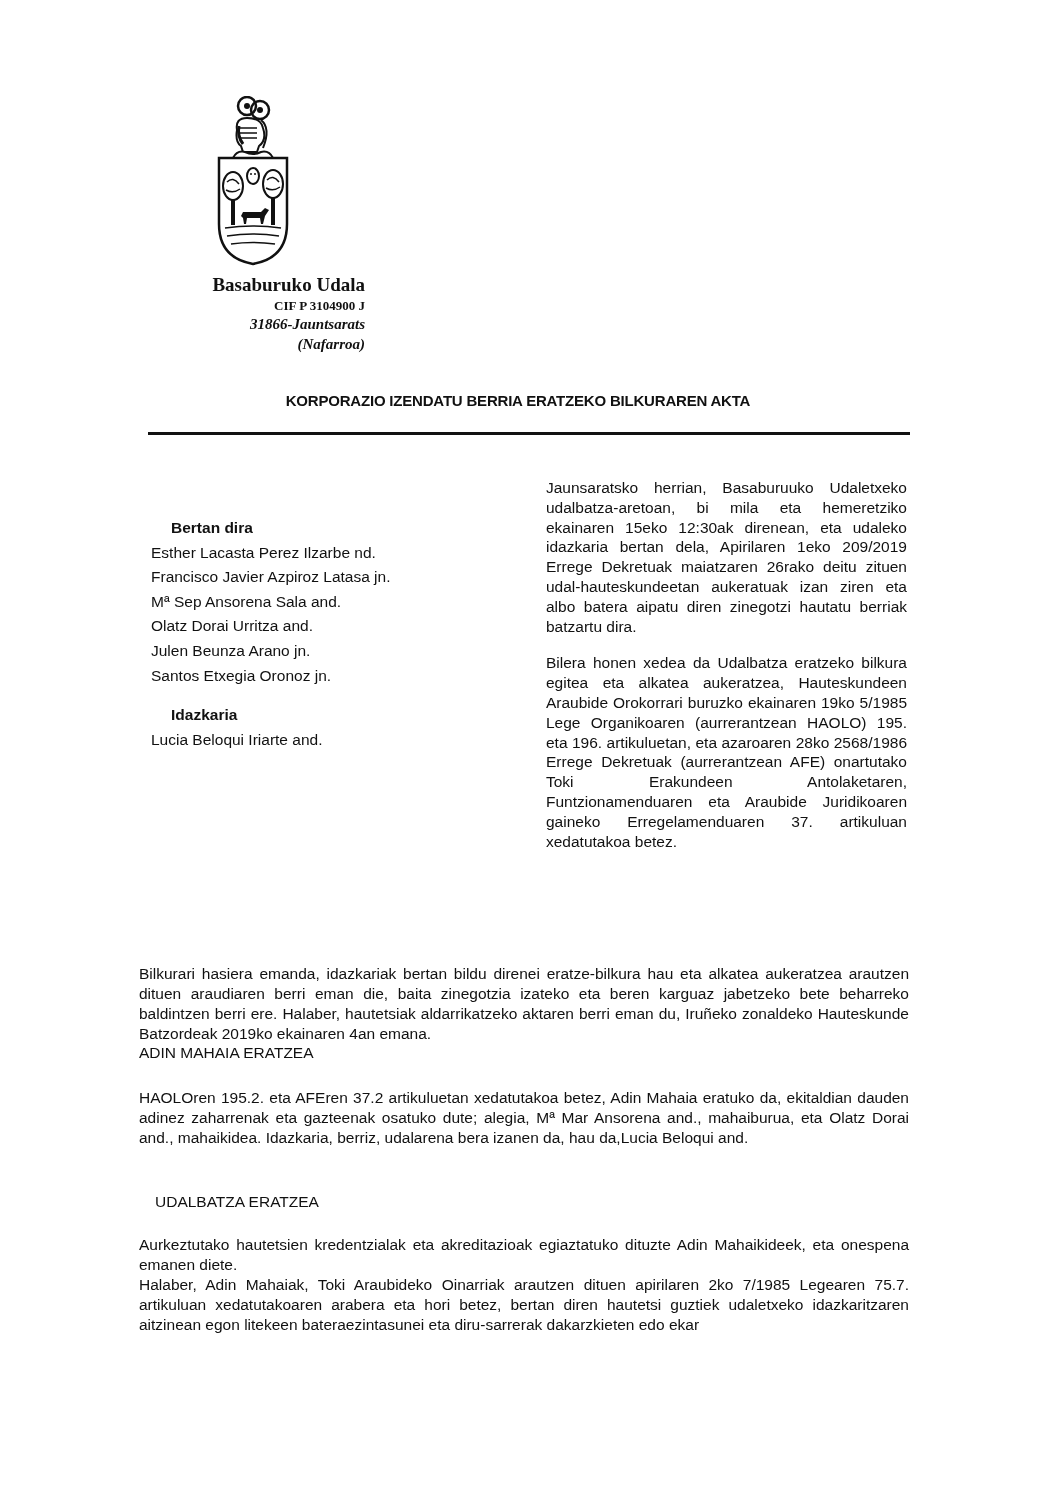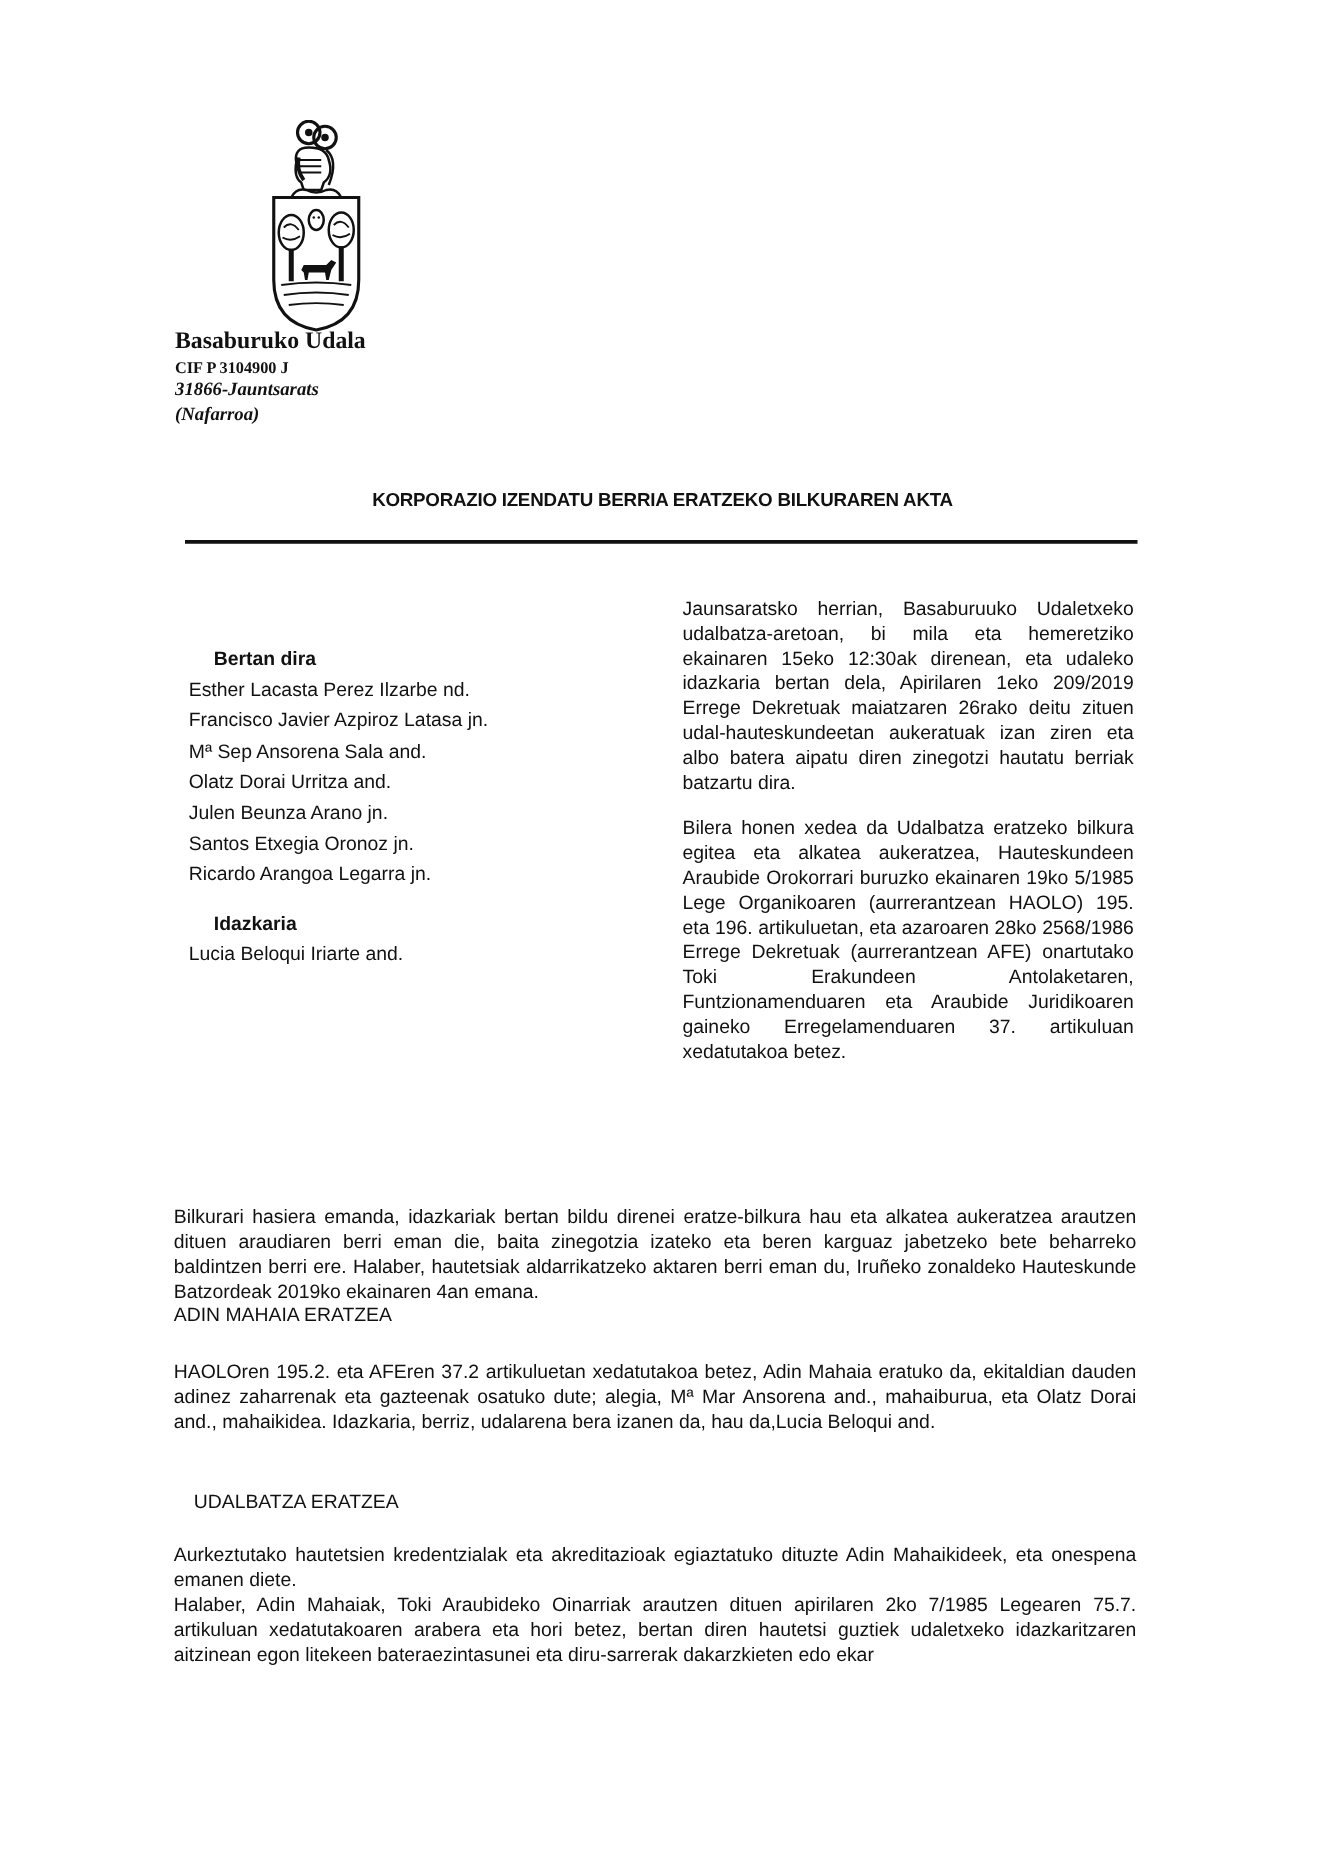--- a/index.html
+++ b/index.html
@@ -1,26 +1,26 @@
 <!DOCTYPE html>
 <html><head>
 <meta charset="utf-8">
 <style>
   html, body { margin: 0; padding: 0; background: #ffffff; }
   body { width: 1058px; height: 1497px; position: relative; overflow: hidden; color: #111; font-family: "Liberation Sans", sans-serif; }
   .page { position: absolute; left: 0; top: 0; width: 1058px; height: 1497px; }
 
   .crest { position: absolute; left: 213px; top: 96px; width: 80px; height: 170px; }
-  .org { position: absolute; left: 140px; top: 261px; width: 225px; text-align: left; font-family: "Liberation Serif", serif; }
+  .org { position: absolute; left: 140px; top: 273px; width: 225px; text-align: right; font-family: "Liberation Serif", serif; }
   .org-name { font-size: 19px; font-weight: bold; line-height: 24px; }
   .org-cif { font-size: 13px; font-weight: bold; line-height: 17px; }
   .org-city { font-size: 15px; font-weight: bold; font-style: italic; line-height: 20px; }
   .org-region { font-size: 15px; font-weight: bold; font-style: italic; line-height: 20px; font-family: Liberation Serif, serif; }
 
-  .doc-title { position: absolute; left: 140px; top: 392px; width: 780px; text-align: center; font-size: 15px; font-weight: bold; letter-spacing: -0.2px; }
+  .doc-title { position: absolute; left: 128px; top: 392px; width: 780px; text-align: center; font-size: 15px; font-weight: bold; letter-spacing: -0.2px; }
   .title-rule { position: absolute; left: 148px; top: 432px; width: 762px; height: 3px; background: #111; }
 
   .attendees { position: absolute; left: 151px; top: 516px; width: 330px; font-size: 15.5px; line-height: 24.6px; }
   .attendees .heading { font-weight: bold; margin-left: 20px; }
   .attendees .gap { height: 15px; }
 
   .intro-col { position: absolute; left: 546px; top: 478px; width: 361px; font-size: 15.5px; line-height: 19.8px; text-align: justify; }
   .intro-col p { margin: 0 0 17px 0; }
 
   .body { position: absolute; left: 139px; width: 770px; font-size: 15.5px; line-height: 20px; text-align: justify; }
@@ -76,21 +76,20 @@
   <div class="title-rule"></div>
 
   <div class="attendees">
     <div class="heading">Bertan dira</div>
     <div>Esther Lacasta Perez Ilzarbe nd.</div>
     <div>Francisco Javier Azpiroz Latasa jn.</div>
     <div>Mª Sep Ansorena Sala and.</div>
     <div>Olatz Dorai Urritza and.</div>
     <div>Julen Beunza Arano jn.</div>
     <div>Santos Etxegia Oronoz jn.</div>
-    <div>Ricardo Arangoa Legarra jn.</div>
     <div class="gap"></div>
     <div class="heading">Idazkaria</div>
     <div>Lucia Beloqui Iriarte and.</div>
   </div>
 
   <div class="intro-col">
     <p>Jaunsaratsko herrian, Basaburuuko Udaletxeko udalbatza-aretoan, bi mila eta hemeretziko ekainaren 15eko 12:30ak direnean, eta udaleko idazkaria bertan dela, Apirilaren 1eko 209/2019 Errege Dekretuak maiatzaren 26rako deitu zituen udal-hauteskundeetan aukeratuak izan ziren eta albo batera aipatu diren zinegotzi hautatu berriak batzartu dira.</p>
     <p>Bilera honen xedea da Udalbatza eratzeko bilkura egitea eta alkatea aukeratzea, Hauteskundeen Araubide Orokorrari buruzko ekainaren 19ko 5/1985 Lege Organikoaren (aurrerantzean HAOLO) 195. eta 196. artikuluetan, eta azaroaren 28ko 2568/1986 Errege Dekretuak (aurrerantzean AFE) onartutako Toki Erakundeen Antolaketaren, Funtzionamenduaren eta Araubide Juridikoaren gaineko Erregelamenduaren 37. artikuluan xedatutakoa betez.</p>
   </div>
 

